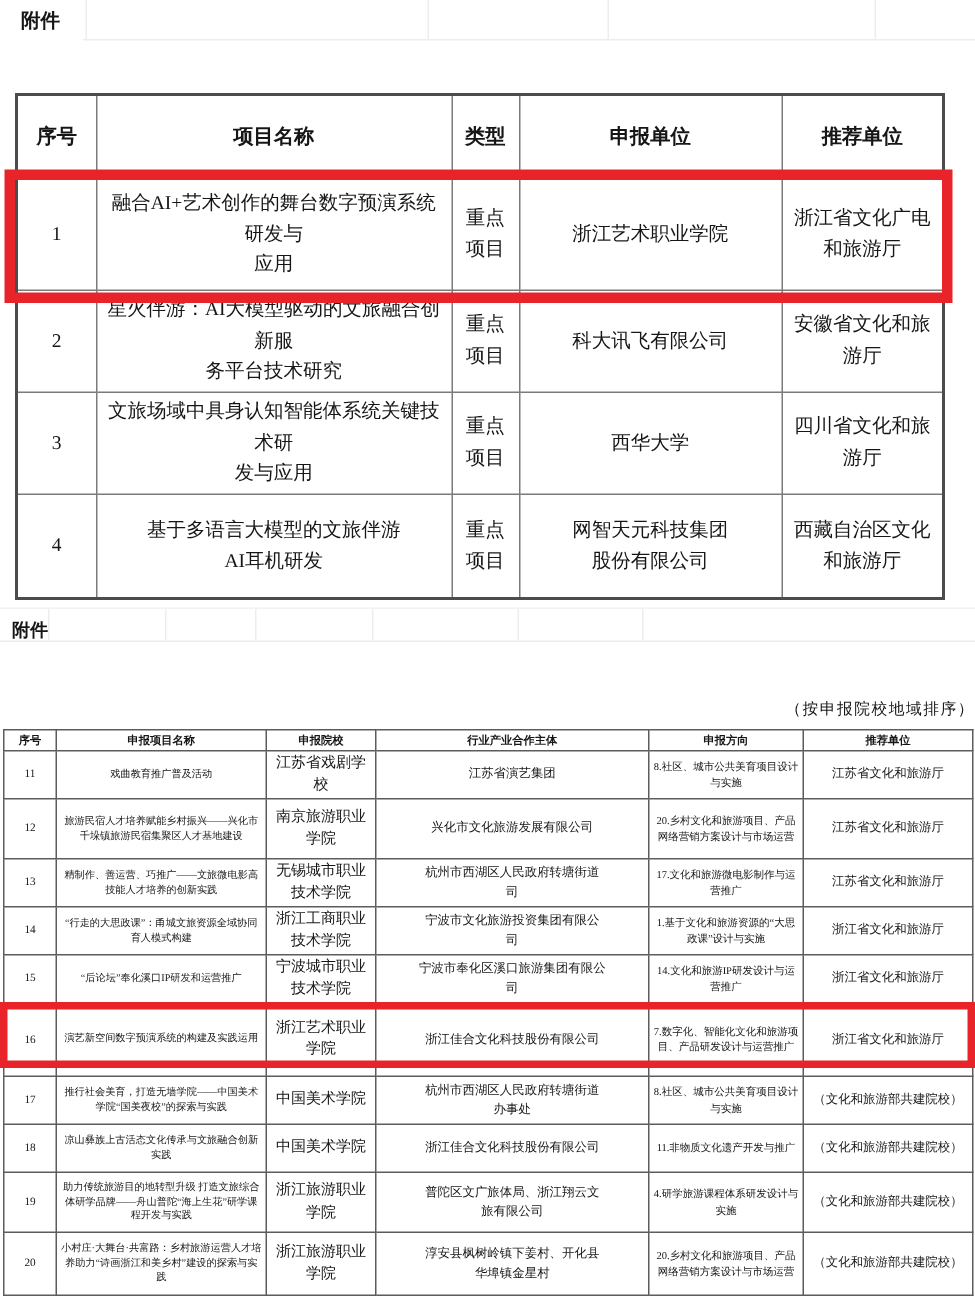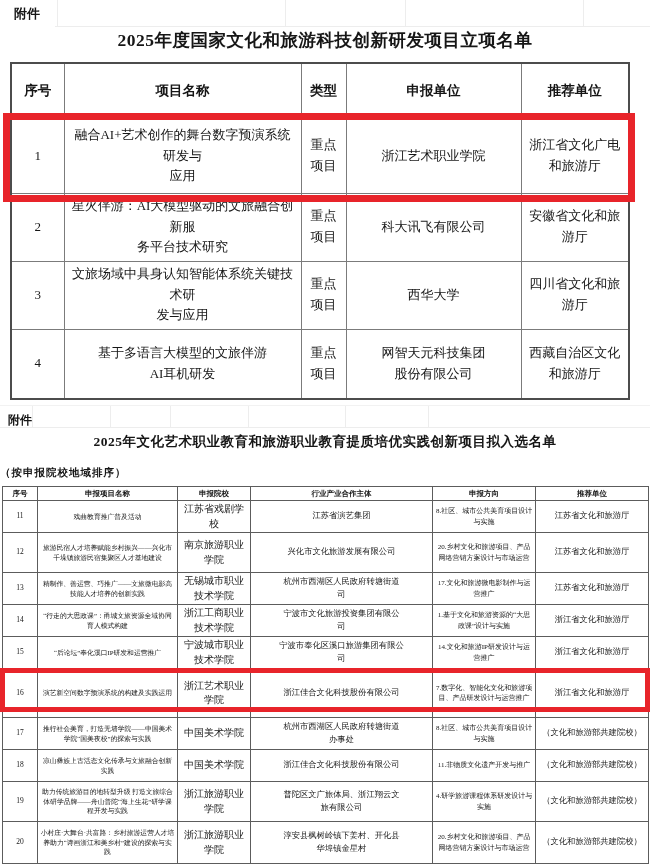--- a/index.html
+++ b/index.html
@@ -8,22 +8,22 @@
     font-family:"Liberation Serif","DejaVu Serif",serif;color:#161616}
   .doc{position:relative;width:650px}
   #doc1{height:405px}
   #doc2{height:462px;border-top:1px solid #f2f2f2}
   .fujian{position:absolute;font-weight:bold}
   #doc1 .fujian{left:14px;top:5px;font-size:13px}
   #doc2 .fujian{left:8px;top:6px;font-size:12px}
   .doc-title{position:absolute;left:0;width:100%;text-align:center;font-weight:bold;letter-spacing:.5px}
   #doc1 .doc-title{top:28px;font-size:17.5px}
   #doc2 .doc-title{top:27px;font-size:13.5px}
-  #doc2 .doc-subtitle{position:absolute;left:0;top:60px;width:100%;text-align:left;
-    font-size:10.5px;font-weight:bold;letter-spacing:1px}
+  #doc2 .doc-subtitle{position:absolute;left:0;top:60px;width:100%;text-align:right;
+    font-size:10.5px;font-weight:normal;letter-spacing:1px}
   
   .ghost-v{position:absolute;top:0;width:1px;background:#ededed}
   .ghost-h{position:absolute;height:1px;background:#ededed}
   #doc1 .ghost-v{height:26px}
   #doc2 .ghost-v{height:21px}
   
   table{position:absolute;border-collapse:collapse;table-layout:fixed}
   #t1{left:10px;top:62px;width:618px;border:2px solid #4c4c4c}
   #t1 th,#t1 td{border:1px solid #7b7b7b;text-align:center;vertical-align:middle;
     white-space:pre-line;word-break:break-all;padding:2px 4px}
@@ -63,21 +63,20 @@
 <body>
 
 <div class="doc" id="doc1">
   <div class="ghost-v" style="left:57px"></div>
   <div class="ghost-v" style="left:285px"></div>
   <div class="ghost-v" style="left:405px"></div>
   <div class="ghost-v" style="left:583px"></div>
   <div class="ghost-h" style="top:26px;left:55px;width:595px"></div>
 
   <div class="fujian">附件</div>
-  <div class="doc-title">2025年度国家文化和旅游科技创新研发项目立项名单</div>
 
   <table id="t1">
     <colgroup>
       <col style="width:53px">
         <col style="width:237px">
         <col style="width:45px">
       <col style="width:175px">
         <col style="width:108px">
     </colgroup>
     <thead>
@@ -140,21 +139,20 @@
 <div class="doc" id="doc2">
   <div class="ghost-v" style="left:32px"></div>
   <div class="ghost-v" style="left:110px"></div>
   <div class="ghost-v" style="left:170px"></div>
   <div class="ghost-v" style="left:248px"></div>
   <div class="ghost-v" style="left:345px"></div>
   <div class="ghost-v" style="left:428px"></div>
   <div class="ghost-h" style="top:21px;left:0;width:650px"></div>
 
   <div class="fujian">附件</div>
-  <div class="doc-title">2025年文化艺术职业教育和旅游职业教育提质培优实践创新项目拟入选名单</div>
   <div class="doc-subtitle">（按申报院校地域排序）</div>
 
   <table id="t2">
     <colgroup>
       <col style="width:35px">
         <col style="width:140px">
         <col style="width:73px">
       <col style="width:182px">
         <col style="width:103px">
         <col style="width:113px">

